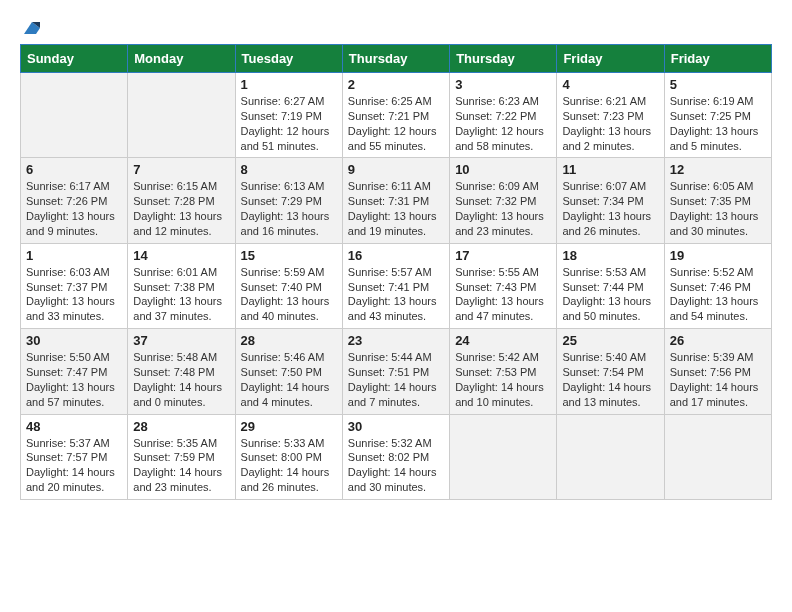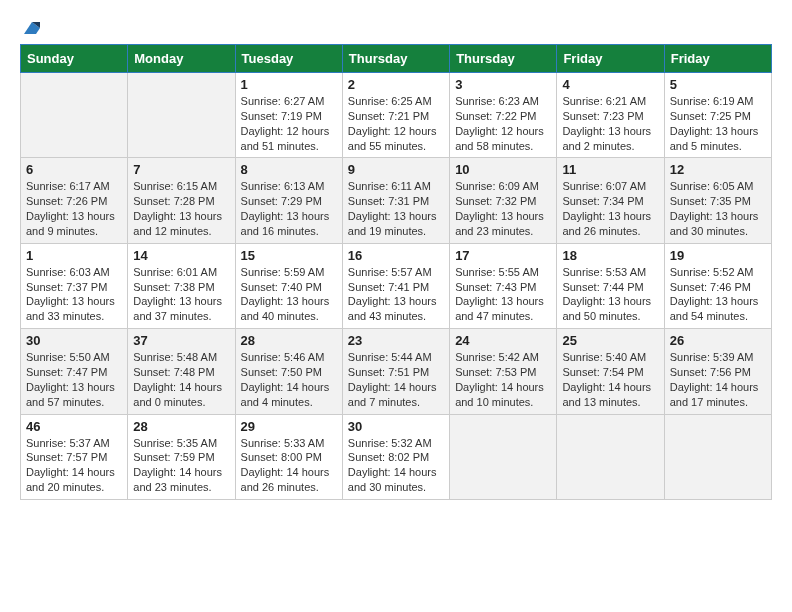--- a/index.html
+++ b/index.html
@@ -223,21 +223,21 @@
           <span class="day-num">25</span>
           <div class="cell-content">Sunrise: 5:40 AM<br>Sunset: 7:54 PM<br>Daylight: 14 hours and 13 minutes.</div>
         </td>
         <td>
           <span class="day-num">26</span>
           <div class="cell-content">Sunrise: 5:39 AM<br>Sunset: 7:56 PM<br>Daylight: 14 hours and 17 minutes.</div>
         </td>
       </tr>
       <tr>
         <td>
-          <span class="day-num">46</span>
+          <span class="day-num">48</span>
           <div class="cell-content">Sunrise: 5:37 AM<br>Sunset: 7:57 PM<br>Daylight: 14 hours and 20 minutes.</div>
         </td>
         <td>
           <span class="day-num">28</span>
           <div class="cell-content">Sunrise: 5:35 AM<br>Sunset: 7:59 PM<br>Daylight: 14 hours and 23 minutes.</div>
         </td>
         <td>
           <span class="day-num">29</span>
           <div class="cell-content">Sunrise: 5:33 AM<br>Sunset: 8:00 PM<br>Daylight: 14 hours and 26 minutes.</div>
         </td>

